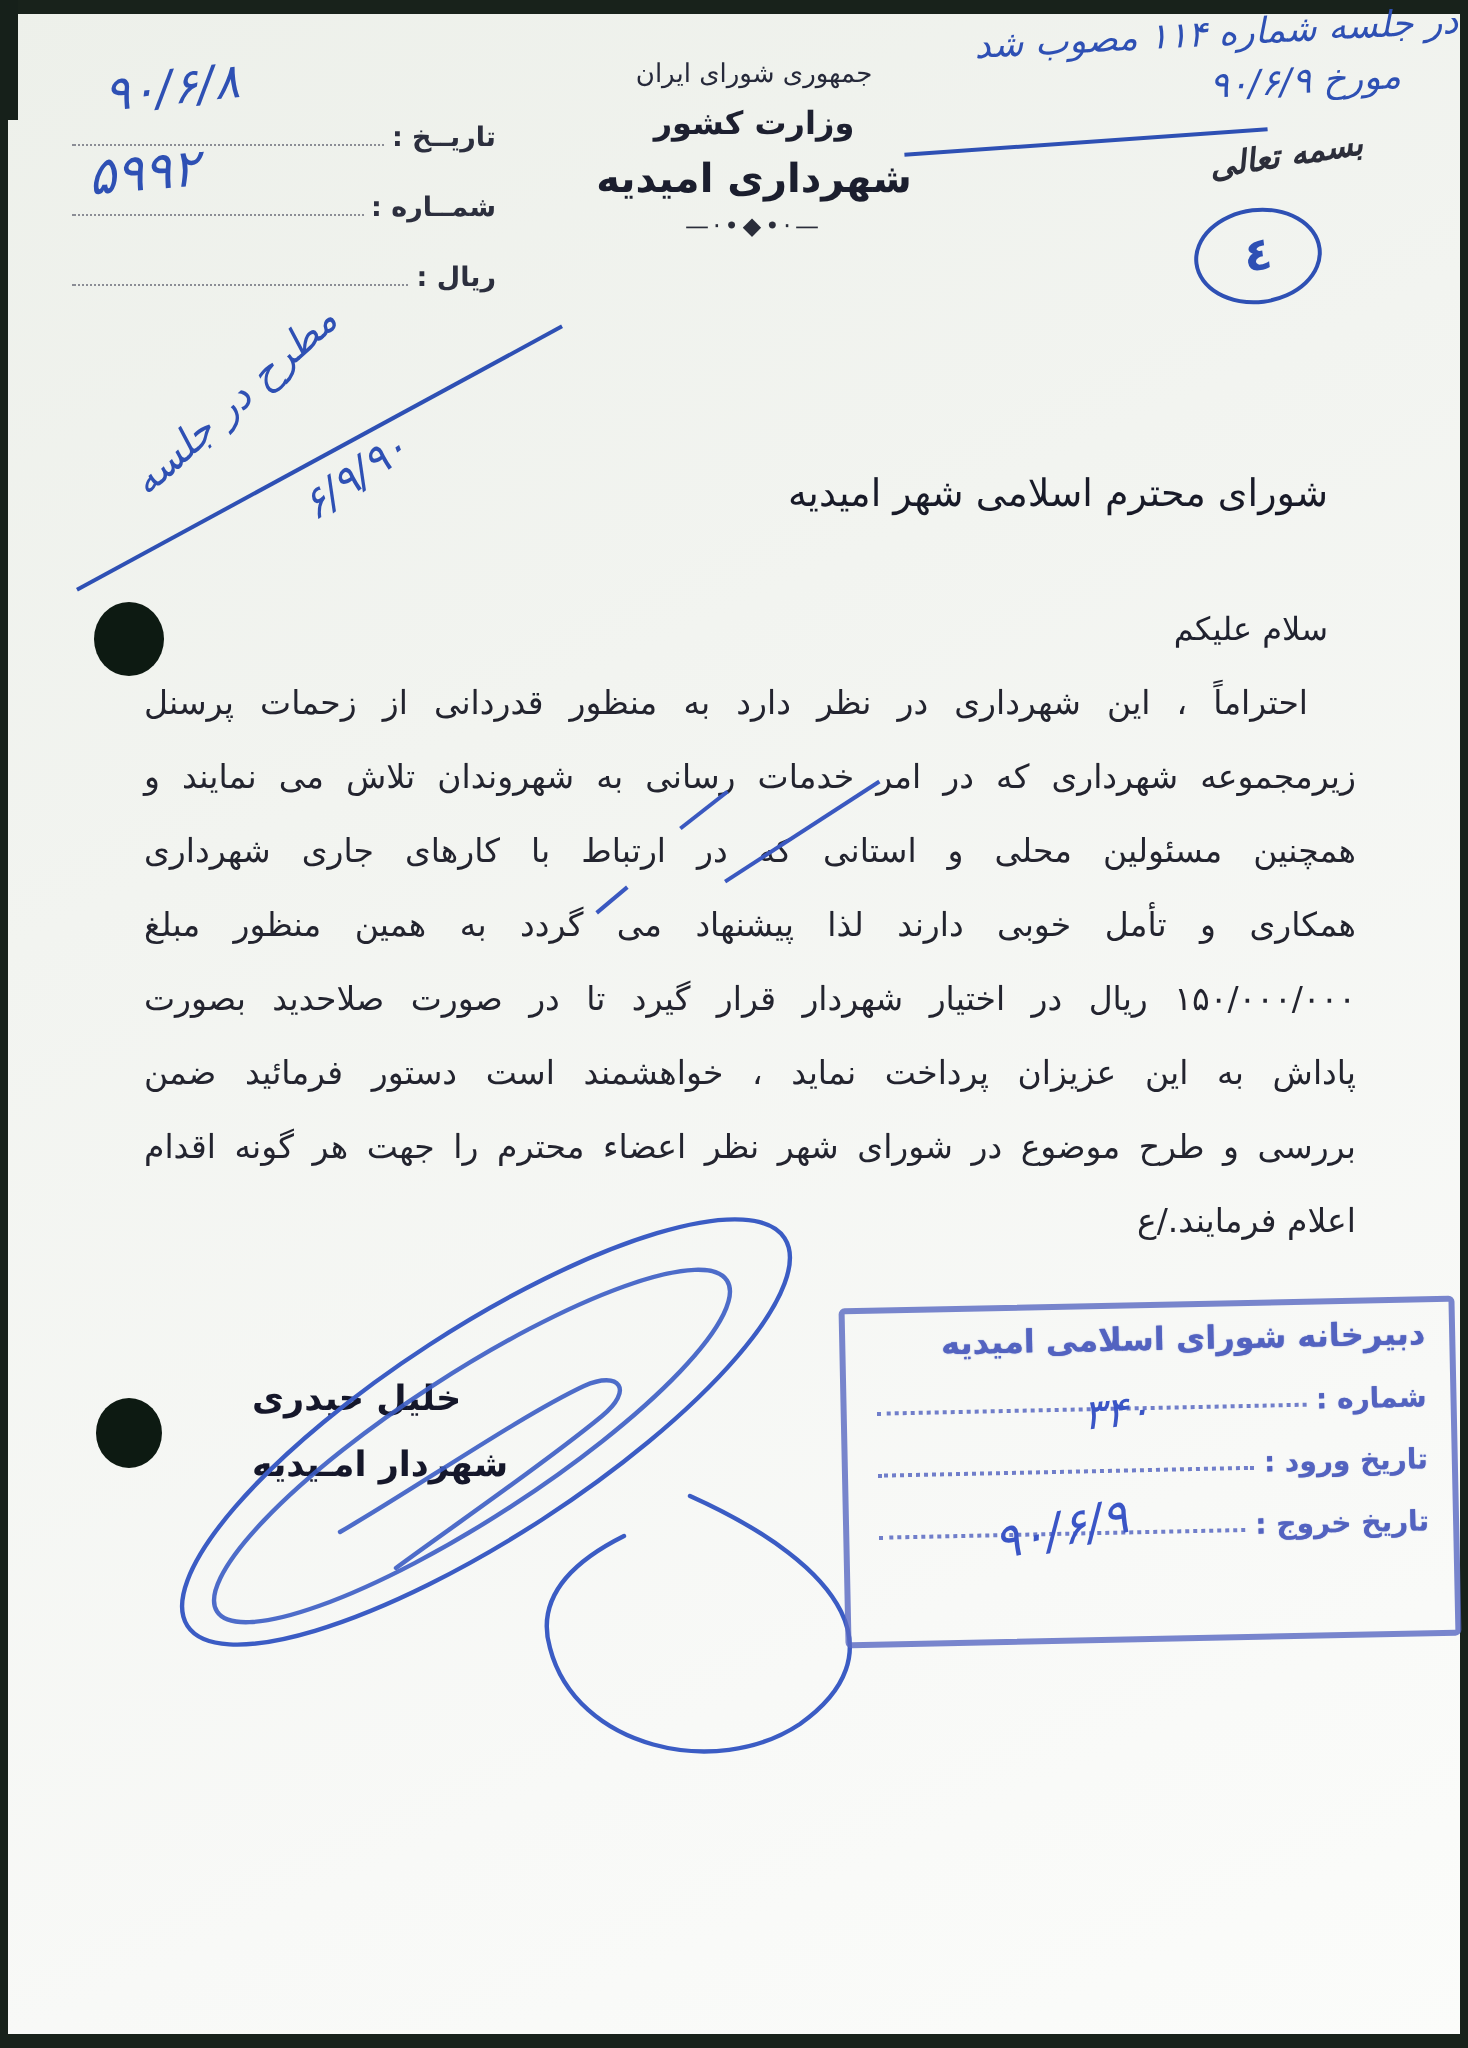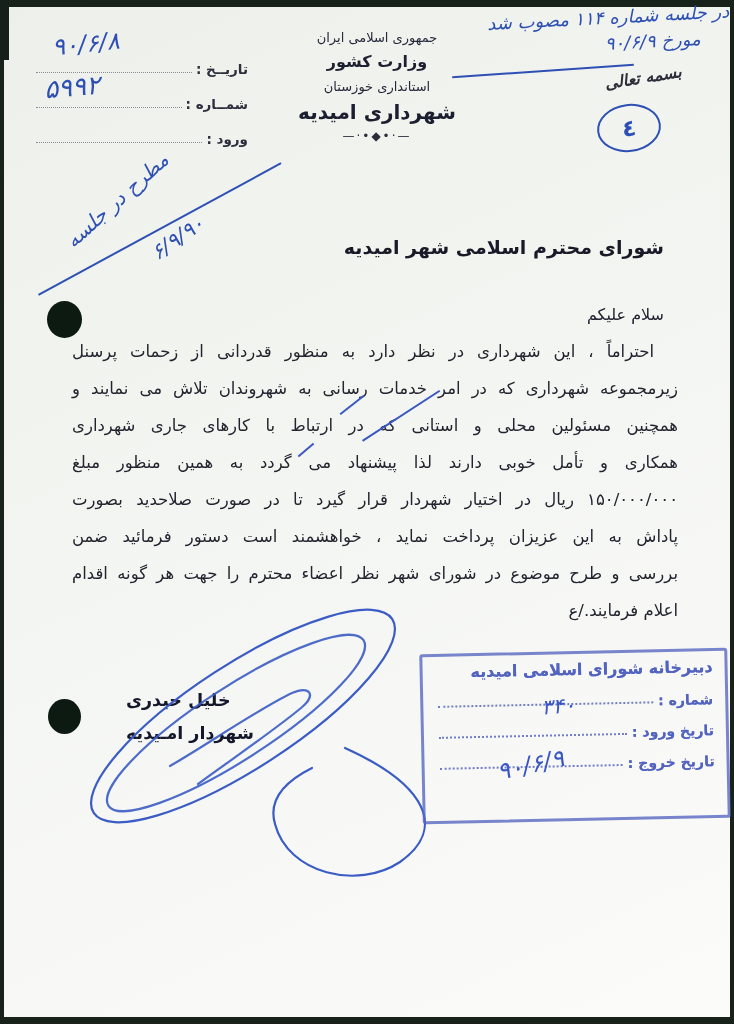--- a/index.html
+++ b/index.html
@@ -52,21 +52,21 @@
     border-top:2.2px solid #2e50b4;transform:rotate(-28.5deg);transform-origin:left top;}
   .diag-note{position:absolute;left:52px;top:188px;color:#2e50b4;font-style:italic;
     font-size:20px;transform:rotate(-42deg);white-space:nowrap;}
   .diag-date{position:absolute;left:148px;top:226px;color:#2e50b4;font-style:italic;
     font-size:21px;transform:rotate(-35deg);letter-spacing:2px;direction:ltr;}
 
   .hole{position:absolute;border-radius:50%;background:#0d1a12;}
   .hole1{left:47px;top:301px;width:35px;height:37px;}
   .hole2{left:48px;top:699px;width:33px;height:35px;}
 
-  .title{position:absolute;right:70px;top:236px;font-size:19px;font-weight:bold;color:#181a28;text-align:right;}
+  .title{position:absolute;right:70px;top:236px;font-size:19px;font-weight:normal;color:#181a28;text-align:right;}
   .salutation{position:absolute;right:70px;top:305px;font-size:16px;color:#20222f;}
 
   .body-block{position:absolute;right:56px;top:333px;width:622px;font-size:16.5px;color:#23242f;}
   .bline{height:37px;line-height:37px;text-align:justify;text-align-last:justify;white-space:nowrap;margin-left:16px;}
   .bline.first{text-indent:24px;}
   .bline.last{text-align:center;text-align-last:right;}
 
   
   .pen{position:absolute;border-top:2.2px solid #3a58c0;height:0;}
   .pen1{left:337px;top:404px;width:30px;transform:rotate(-38deg);}
@@ -99,38 +99,37 @@
 
 <div class="page">
 
   <div class="edge edge-top"></div>
   <div class="edge edge-bottom"></div>
   <div class="edge edge-left"></div>
   <div class="edge edge-right"></div>
   <div class="corner"></div>
 
   <div class="letterhead">
-    <div class="lh1">جمهوری اسلامی ایران</div>
+    <div class="lh1">جمهوری شورای ایران</div>
     <div class="lh2">وزارت کشور</div>
-    <div class="lh3">استانداری خوزستان</div>
     <div class="lh4">شهرداری امیدیه</div>
     <div class="lh-orn">—·•◆•·—</div>
   </div>
 
   <div class="meta">
     <div class="meta-row">
       <span class="meta-label">تاریــخ :</span>
       <span class="meta-line"></span>
     </div>
     <div class="meta-row">
       <span class="meta-label">شمــاره :</span>
       <span class="meta-line"></span>
     </div>
     <div class="meta-row">
-      <span class="meta-label">ورود :</span>
+      <span class="meta-label">ریال :</span>
       <span class="meta-line"></span>
     </div>
   </div>
   <div class="hand hw-date">۹۰/۶/۸</div>
   <div class="hand hw-number">۵۹۹۲</div>
 
   <div class="note-tr">
     <div>در جلسه شماره ۱۱۴ مصوب شد</div>
     <div class="l2">مورخ ۹۰/۶/۹</div>
   </div>

